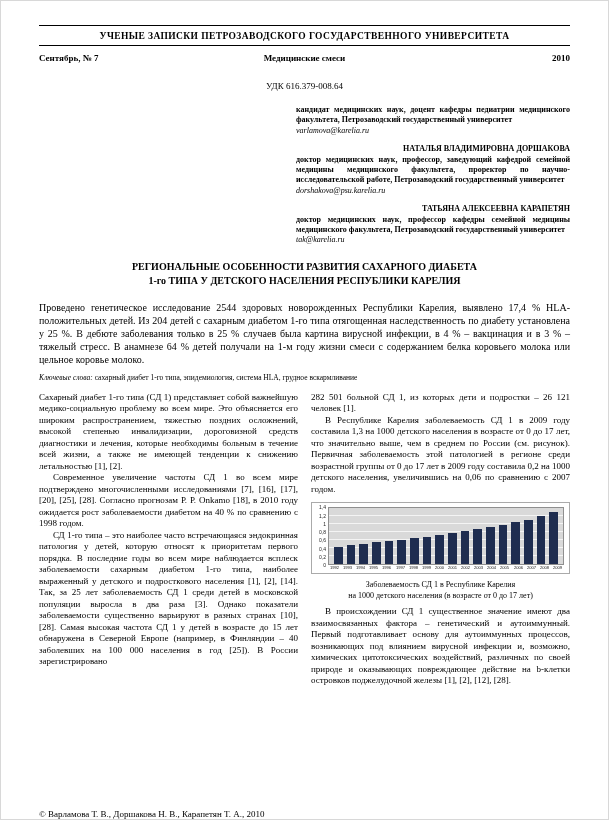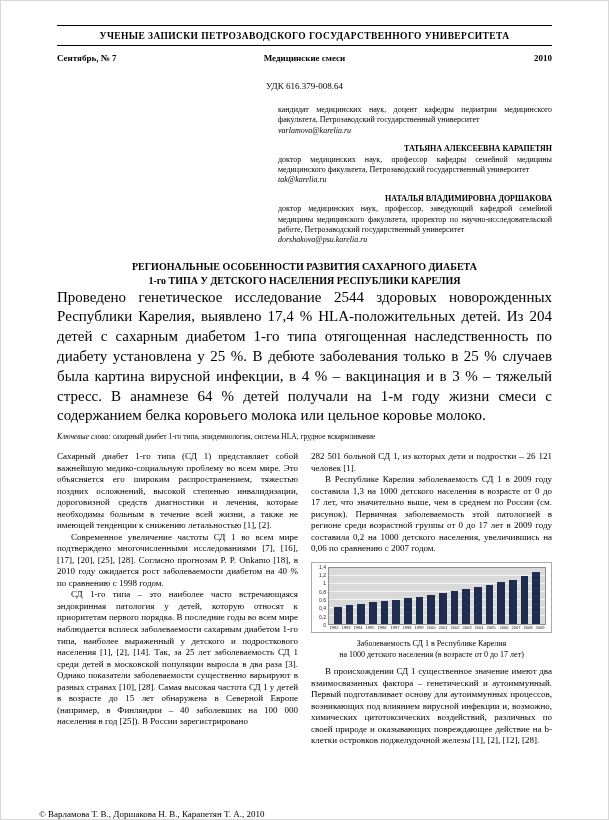--- a/index.html
+++ b/index.html
@@ -1,44 +1,44 @@
 <!DOCTYPE html>
 <html lang="ru"><head>
 <meta charset="utf-8">
 <style>
   * { margin:0; padding:0; box-sizing:border-box; }
   html,body { background:#ffffff; }
   body { display:flex; justify-content:center; font-family:"Liberation Serif","DejaVu Serif",serif; color:#000; }
   .page {
     width:609px; height:820px; background:#fff; position:relative;
-    padding:24px 56px 14px; border:1px solid #d8d8d8; overflow:hidden;
+    padding:24px 38px 14px; border:1px solid #d8d8d8; overflow:hidden;
   }
 
   
   .journal-header {
     border-top:1.5px solid #000; border-bottom:1.5px solid #000;
     text-align:center; font-weight:bold; font-size:9.5px; letter-spacing:.4px;
     padding:5px 0 4px;
   }
   .issue-row { display:flex; margin-top:7px; font-weight:bold; font-size:9px; }
   .issue-row > span { flex:1; }
   .issue-row .c { text-align:center; }
   .issue-row .r { text-align:right; }
   .udk { text-align:center; font-size:9px; margin-top:18px; }
 
   
   .authors { width:274px; margin:14px 0 0 auto; font-size:8px; line-height:1.3; }
   .author { margin-bottom:8px; }
   .author-name { font-weight:bold; text-align:right; }
-  .author-affil { text-align:justify; text-align-last:left; }
+  .author-affil { text-align:justify; text-align-last:left;font-weight:bold; }
   .author-email { font-style:italic; }
 
   
   .paper-title { text-align:center; font-weight:bold; font-size:10px; line-height:1.4; margin-top:14px; }
-  .abstract { font-size:15px; line-height:1.32; text-align:justify; }
+  .abstract { font-size:10px; line-height:1.32; text-align:justify; margin-top:13px; }
   .keywords { font-size:7.5px; margin-top:6px; }
   .keywords .label { font-style:italic; }
 
   
   .columns { display:flex; gap:13px; margin-top:10px; }
   .col { flex:1; min-width:0; font-size:9px; line-height:1.28; text-align:justify; }
   .col p { text-indent:14px; }
   .col p.noindent { text-indent:0; }
 
   
@@ -70,28 +70,28 @@
     <span class="r">2010</span>
   </div>
   <div class="udk">УДК 616.379-008.64</div>
 
   <div class="authors">
     <div class="author">
       <div class="author-affil">кандидат медицинских наук, доцент кафедры педиатрии медицинского факультета, Петрозаводский государственный университет</div>
       <div class="author-email">varlamova@karelia.ru</div>
     </div>
     <div class="author">
+      <div class="author-name">НАТАЛЬЯ ВЛАДИМИРОВНА ДОРШАКОВА</div>
+      <div class="author-affil">доктор медицинских наук, профессор, заведующий кафедрой семейной медицины медицинского факультета, проректор по научно-исследовательской работе, Петрозаводский государственный университет</div>
+      <div class="author-email">dorshakova@psu.karelia.ru</div>
+    </div>
+    <div class="author">
       <div class="author-name">ТАТЬЯНА АЛЕКСЕЕВНА КАРАПЕТЯН</div>
       <div class="author-affil">доктор медицинских наук, профессор кафедры семейной медицины медицинского факультета, Петрозаводский государственный университет</div>
       <div class="author-email">tak@karelia.ru</div>
-    </div>
-    <div class="author">
-      <div class="author-name">НАТАЛЬЯ ВЛАДИМИРОВНА ДОРШАКОВА</div>
-      <div class="author-affil">доктор медицинских наук, профессор, заведующий кафедрой семейной медицины медицинского факультета, проректор по научно-исследовательской работе, Петрозаводский государственный университет</div>
-      <div class="author-email">dorshakova@psu.karelia.ru</div>
     </div>
   </div>
 
   <h1 class="paper-title">
     <span>РЕГИОНАЛЬНЫЕ ОСОБЕННОСТИ РАЗВИТИЯ САХАРНОГО ДИАБЕТА</span><br>
     <span>1-го ТИПА У ДЕТСКОГО НАСЕЛЕНИЯ РЕСПУБЛИКИ КАРЕЛИЯ</span>
   </h1>
 
   <p class="abstract">Проведено генетическое исследование 2544 здоровых новорожденных Республики Карелия, выявлено 17,4 % HLA-положительных детей. Из 204 детей с сахарным диабетом 1-го типа отягощенная наследственность по диабету установлена у 25 %. В дебюте заболевания только в 25 % случаев была картина вирусной инфекции, в 4 % – вакцинация и в 3 % – тяжелый стресс. В анамнезе 64 % детей получали на 1-м году жизни смеси с содержанием белка коровьего молока или цельное коровье молоко.</p>
   <p class="keywords">

